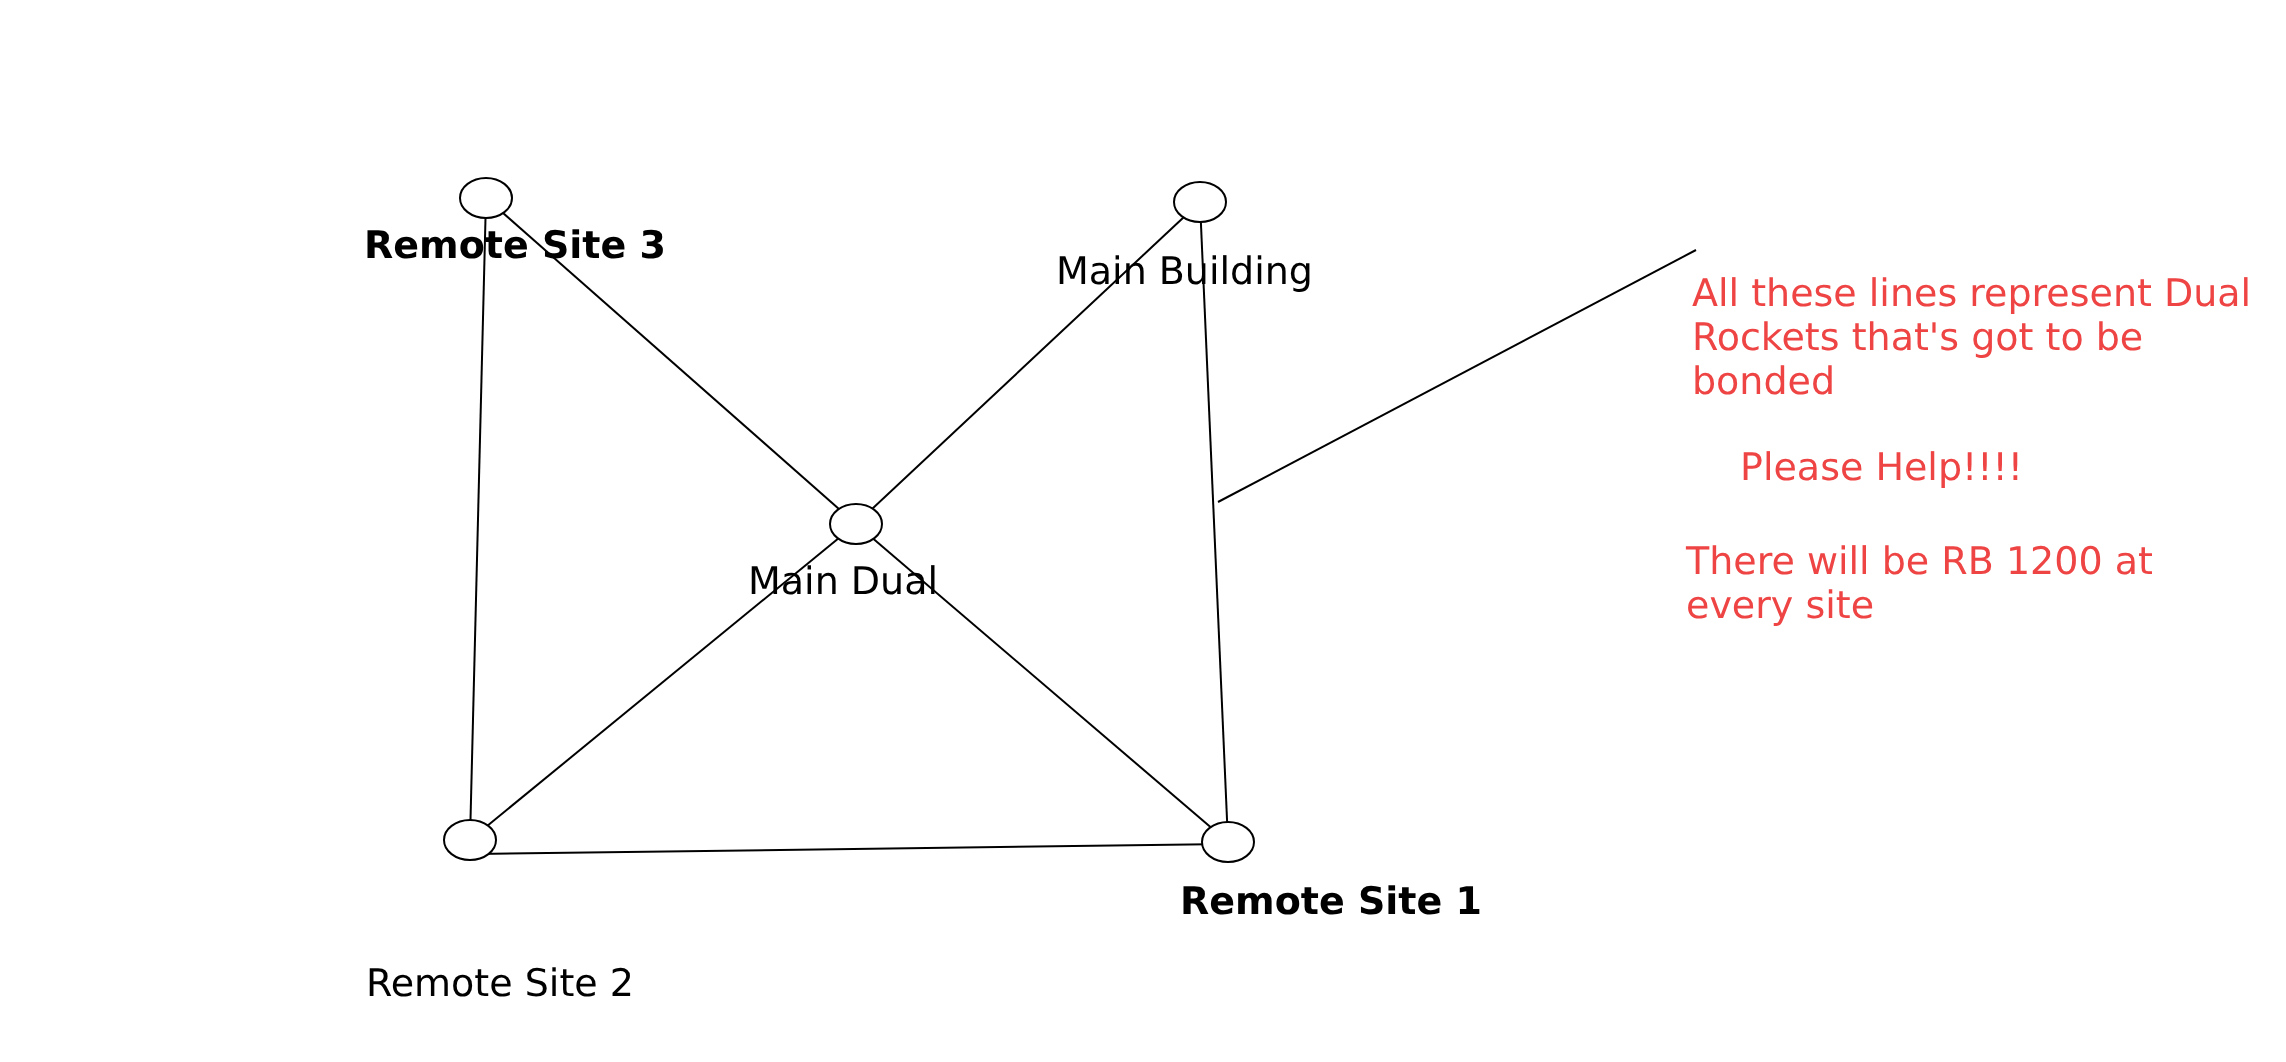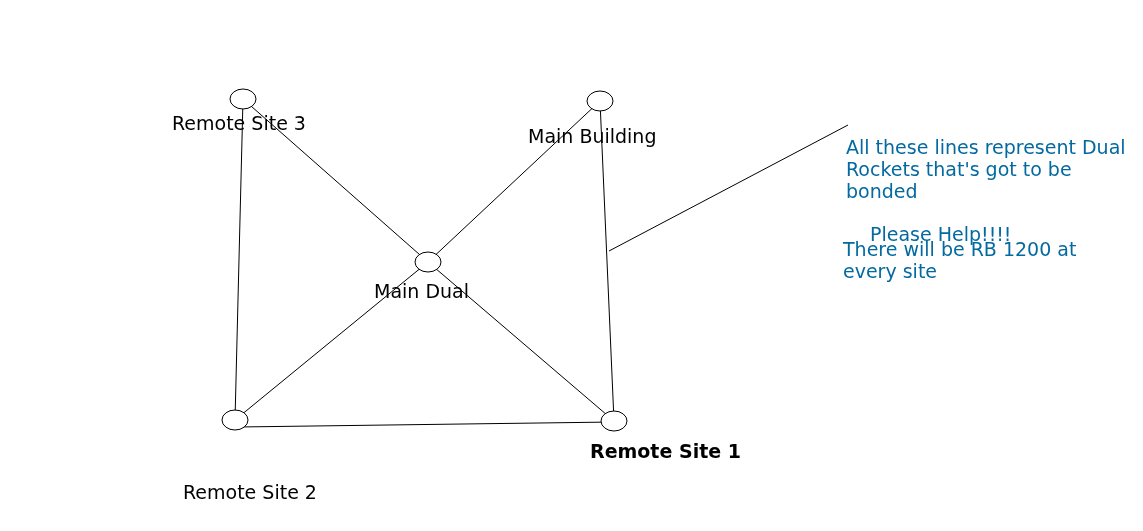--- a/index.html
+++ b/index.html
@@ -28,25 +28,25 @@
     font-size: 19px;
     line-height: 22px;
     white-space: nowrap;
     color: #000000;
   }
   .annotation-block {
     position: absolute;
     font-size: 19px;
     line-height: 22px;
     white-space: pre-line;
-    color: #0369a1;
+    color: #ef4444;
   }
   #note-bonded { left: 846px; top: 136px; width: 290px; }
   #note-help   { left: 846px; top: 223px; margin-left: 24px; }
-  #note-rb1200 { left: 843px; top: 238px; width: 280px; }
+  #note-rb1200 { left: 843px; top: 270px; width: 280px; }
 </style>
 </head>
 <body>
 
 <div id="stage">
   <svg id="diagram-svg" viewBox="0 0 1143 531" xmlns="http://www.w3.org/2000/svg">
       <line x1="243" y1="99" x2="235" y2="420" stroke="#000000" stroke-width="1"></line>
       <line x1="243" y1="99" x2="428" y2="262" stroke="#000000" stroke-width="1"></line>
       <line x1="600" y1="101" x2="428" y2="262" stroke="#000000" stroke-width="1"></line>
       <line x1="600" y1="101" x2="614" y2="421" stroke="#000000" stroke-width="1"></line>
@@ -62,18 +62,18 @@
     </svg>
 
   <div id="note-bonded" class="annotation-block">All these lines represent Dual
 Rockets that's got to be
 bonded</div>
 
   <div id="note-help" class="annotation-block">Please Help!!!!</div>
 
   <div id="note-rb1200" class="annotation-block">There will be RB 1200 at
 every site</div>
-<div class="node-label" style="left: 172px; top: 112px;">Remote Site 3</div>
+<div class="node-label" style="left: 182px; top: 112px; font-weight: bold;">Remote Site 3</div>
     <div class="node-label" style="left: 528px; top: 125px;">Main Building</div>
     <div class="node-label" style="left: 374px; top: 280px;">Main Dual</div>
     <div class="node-label" style="left: 183px; top: 440px; margin-top: 41px;">Remote Site 2</div>
     <div class="node-label" style="left: 590px; top: 440px; font-weight: bold;">Remote Site 1</div>
   </div>
 
 </body></html>

